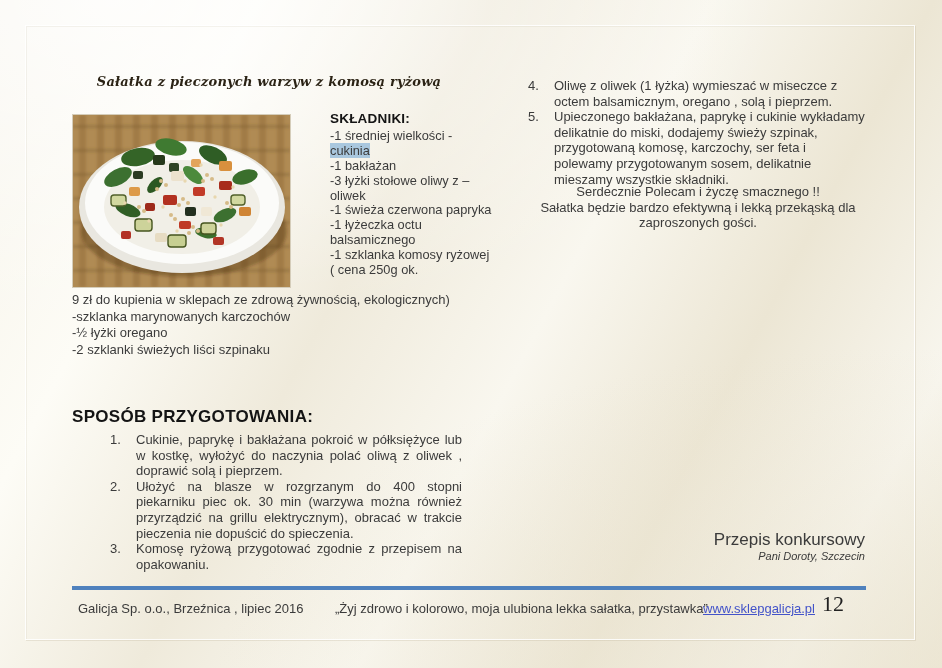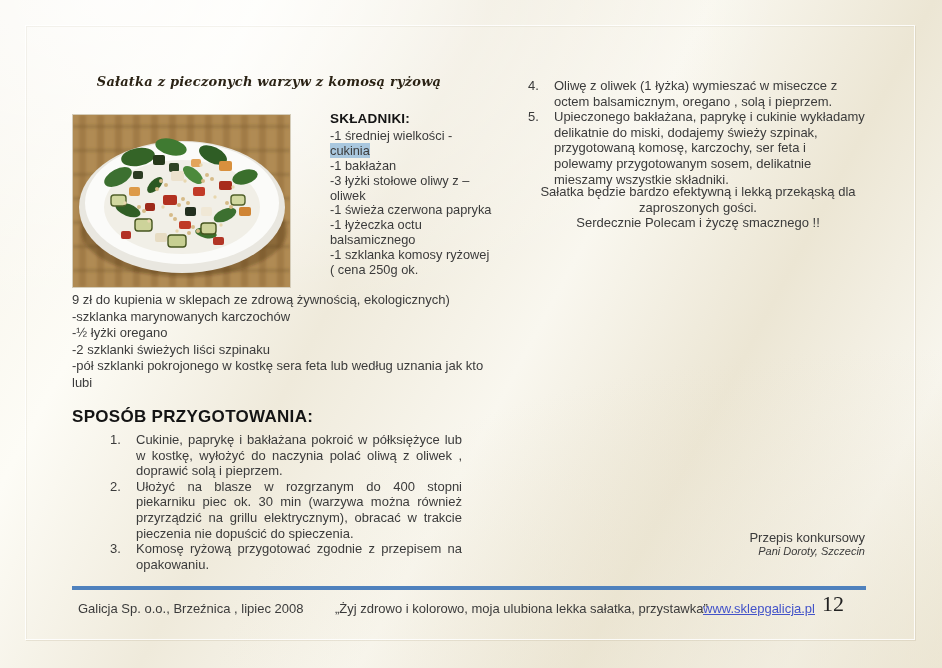--- a/index.html
+++ b/index.html
@@ -45,21 +45,21 @@
   .steps-right{left:528px;top:78px;width:340px;}
   .step{display:flex;}
   .step .num{flex:0 0 26px;}
   .steps-left .txt{flex:1;text-align:justify;}
   .steps-right .txt{flex:1;}
   .closing{
     position:absolute;left:528px;top:184px;width:340px;
     text-align:center;font-size:13px;line-height:15.6px;
   }
   .credit{position:absolute;left:690px;top:530px;width:175px;text-align:right;}
-  .credit1{font-size:13px;}
+  .credit1{font-size:17px;}
   .credit2{font-size:11px;font-style:italic;}
   .rule{position:absolute;left:72px;top:586px;width:794px;height:4px;background:#4f81bd;}
   .f-company{position:absolute;left:78px;top:601px;font-size:13px;}
   .f-quote{position:absolute;left:335px;top:601px;font-size:13px;}
   .f-link{position:absolute;left:703px;top:601px;font-size:13px;color:#4353c9;text-decoration:underline;cursor:pointer;}
   .f-page{
     position:absolute;left:822px;top:591px;
     font-family:"Liberation Serif",serif;font-size:22px;color:#222;
   }
 </style>
@@ -196,21 +196,20 @@
         <div class="ing-item">-1 łyżeczka octu balsamicznego</div>
         <div class="ing-item">-1 szklanka komosy ryżowej ( cena 250g ok.</div>
       </div>
   </div>
 
   <div class="ing-cont">
       <div class="cont-line">9 zł do kupienia w sklepach ze zdrową żywnością, ekologicznych)</div>
       <div class="cont-line">-szklanka marynowanych karczochów</div>
       <div class="cont-line">-½ łyżki oregano</div>
       <div class="cont-line">-2 szklanki świeżych liści szpinaku</div>
-      <div class="cont-line">-pół szklanki pokrojonego w kostkę sera feta lub według uznania jak kto lubi</div>
     </div>
 
   <div class="prep-head">SPOSÓB PRZYGOTOWANIA:</div>
 
   <div class="steps steps-left">
       <div class="step">
       <span class="num">1.</span>
       <span class="txt">Cukinie, paprykę i bakłażana pokroić w półksiężyce lub w kostkę,  wyłożyć do naczynia polać oliwą z oliwek , doprawić solą i pieprzem.</span>
     </div>
       <div class="step">
@@ -228,27 +227,27 @@
       <span class="num">4.</span>
       <span class="txt">Oliwę z oliwek (1 łyżka) wymieszać w miseczce z octem balsamicznym, oregano , solą i pieprzem.</span>
     </div>
       <div class="step">
       <span class="num">5.</span>
       <span class="txt">Upieczonego bakłażana, paprykę i cukinie wykładamy delikatnie do miski, dodajemy świeży szpinak, przygotowaną komosę, karczochy, ser feta i polewamy przygotowanym sosem, delikatnie mieszamy wszystkie składniki.</span>
     </div>
     </div>
 
   <div class="closing">
+    <div>Serdecznie Polecam i życzę smacznego !!</div>
     <div>Sałatka będzie bardzo efektywną i lekką przekąską dla zaproszonych gości.</div>
-    <div>Serdecznie Polecam i życzę smacznego !!</div>
   </div>
 
   <div class="credit">
     <div class="credit1">Przepis konkursowy</div>
     <div class="credit2">Pani Doroty, Szczecin</div>
   </div>
 
   <div class="rule"></div>
-  <span class="f-company">Galicja Sp. o.o., Brzeźnica , lipiec 2008</span>
+  <span class="f-company">Galicja Sp. o.o., Brzeźnica , lipiec 2016</span>
   <span class="f-quote">„Żyj zdrowo i kolorowo, moja ulubiona lekka sałatka,  przystawka”</span>
   <a class="f-link" href="#">www.sklepgalicja.pl</a>
   <span class="f-page">12</span>
 </div>
 
 </body></html>

